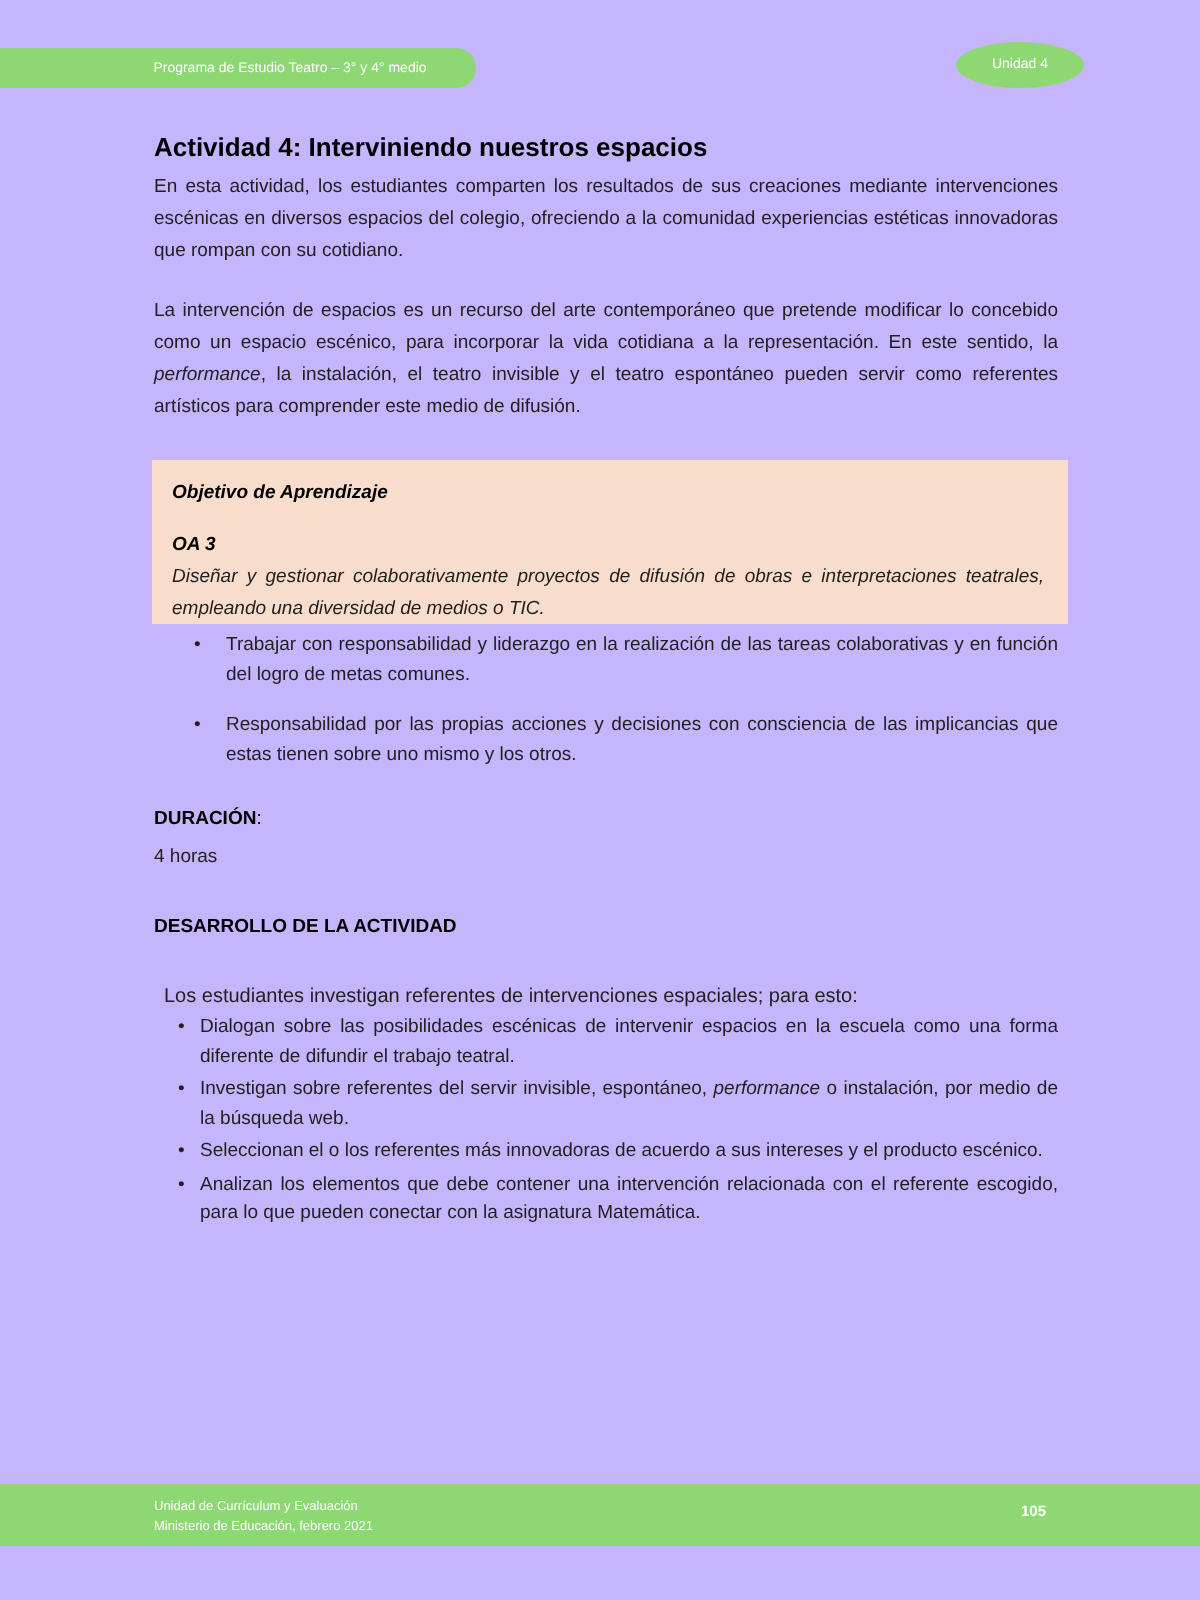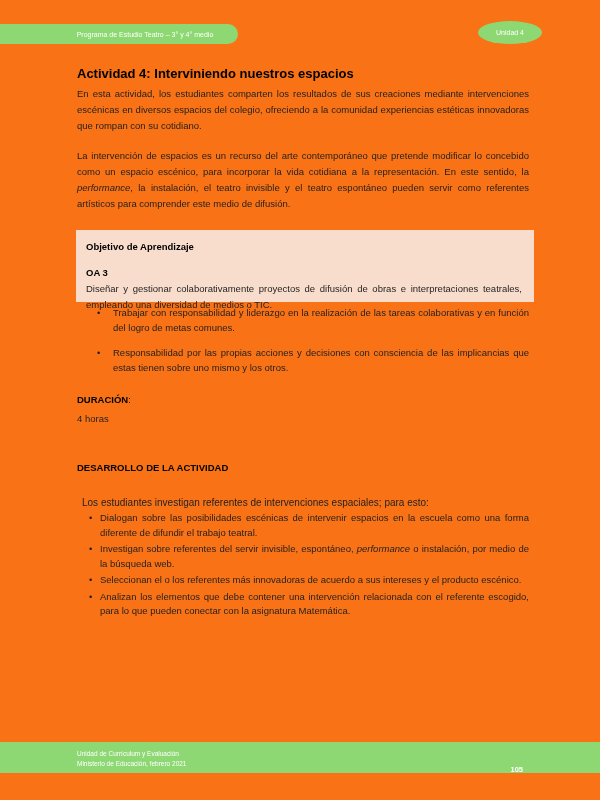--- a/index.html
+++ b/index.html
@@ -6,21 +6,21 @@
     --green:#8dd873;
     --peach:#f9ddcc;
     --ink:#1f1f1f;
   }
   *{margin:0;padding:0;box-sizing:border-box;}
   html,body{background:#ffffff;}
   body{
     width:600px;height:800px;position:relative;overflow:hidden;
     font-family:"Liberation Sans",sans-serif;color:var(--ink);
   }
-  .page{position:absolute;inset:0;background:#f97316;}
+  .page{position:absolute;inset:0;background:#c4b5fd;}
 
   
   .badge-program{
     position:absolute;left:0;top:24;width:238px;height:20px;top:24px;
     background:var(--green);border-radius:0 10px 10px 0;
     display:flex;align-items:center;justify-content:center;padding-left:52px;
   }
   .badge-program span{font-size:7px;color:#ffffff;white-space:nowrap;}
   .badge-unit{
     position:absolute;left:478px;top:21px;width:64px;height:23px;
@@ -29,33 +29,33 @@
   }
   .badge-unit span{font-size:7px;color:#ffffff;white-space:nowrap;}
 
   
   .content{position:absolute;left:77px;top:66px;width:452px;}
   .title{font-size:13px;font-weight:bold;color:#000;line-height:16px;}
   h2.sec{font-size:9.5px;font-weight:bold;color:#000;line-height:14px;}
   .sec-proposito{margin-top:24px;}
   .sec-actitudes{margin-top:21px;}
   .sec-duracion{margin-top:18px;}
-  .sec-desarrollo{margin-top:34px;}
+  .sec-desarrollo{margin-top:20px;}
   .colon{font-weight:normal;}
   p.body{
     font-size:9.5px;line-height:16px;text-align:justify;text-align-last:left;
   }
   .p1{margin-top:4px;}
   .p2{margin-top:14px;}
   .em{font-style:italic;}
 
   
   .oa-box{
-    margin-top:18px;margin-left:-1px;width:458px;height:72px;
-    background:var(--peach);padding:9px 12px 0 10px;
+    margin-top:18px;margin-left:-1px;width:458px;height:82px;
+    background:var(--peach);padding:9px 12px 0 10px;font-style:italic;
   }
   .oa-box .oa-heading{font-size:9.5px;font-weight:bold;color:#000;line-height:16px;}
   .oa-box .oa-num{font-size:9.5px;font-weight:bold;color:#000;line-height:16px;margin-top:10px;}
   .oa-box p{font-size:9.5px;line-height:16px;text-align:justify;text-align-last:left;}
 
   
   ul{list-style:none;}
   .act-list{margin-top:3px;}
   .act-list li{
     display:flex;margin-bottom:10px;
@@ -73,21 +73,21 @@
   }
 
   
   .footer{
     position:absolute;left:0;top:742px;width:600px;height:31px;
     background:var(--green);color:#ffffff;
   }
   .footer-left{position:absolute;left:77px;top:7px;}
   .footer-left div{font-size:6.5px;line-height:10px;color:#ffffff;}
   .footer-page{
-    position:absolute;right:77px;top:23px;font-size:7.5px;font-weight:bold;color:#ffffff;
+    position:absolute;right:77px;top:9px;font-size:7.5px;font-weight:bold;color:#ffffff;
   }
 </style>
 </head>
 <body>
 
 <div class="page">
 
   <div class="badge-program">
     <span>Programa de Estudio Teatro – 3° y 4° medio</span>
   </div>

